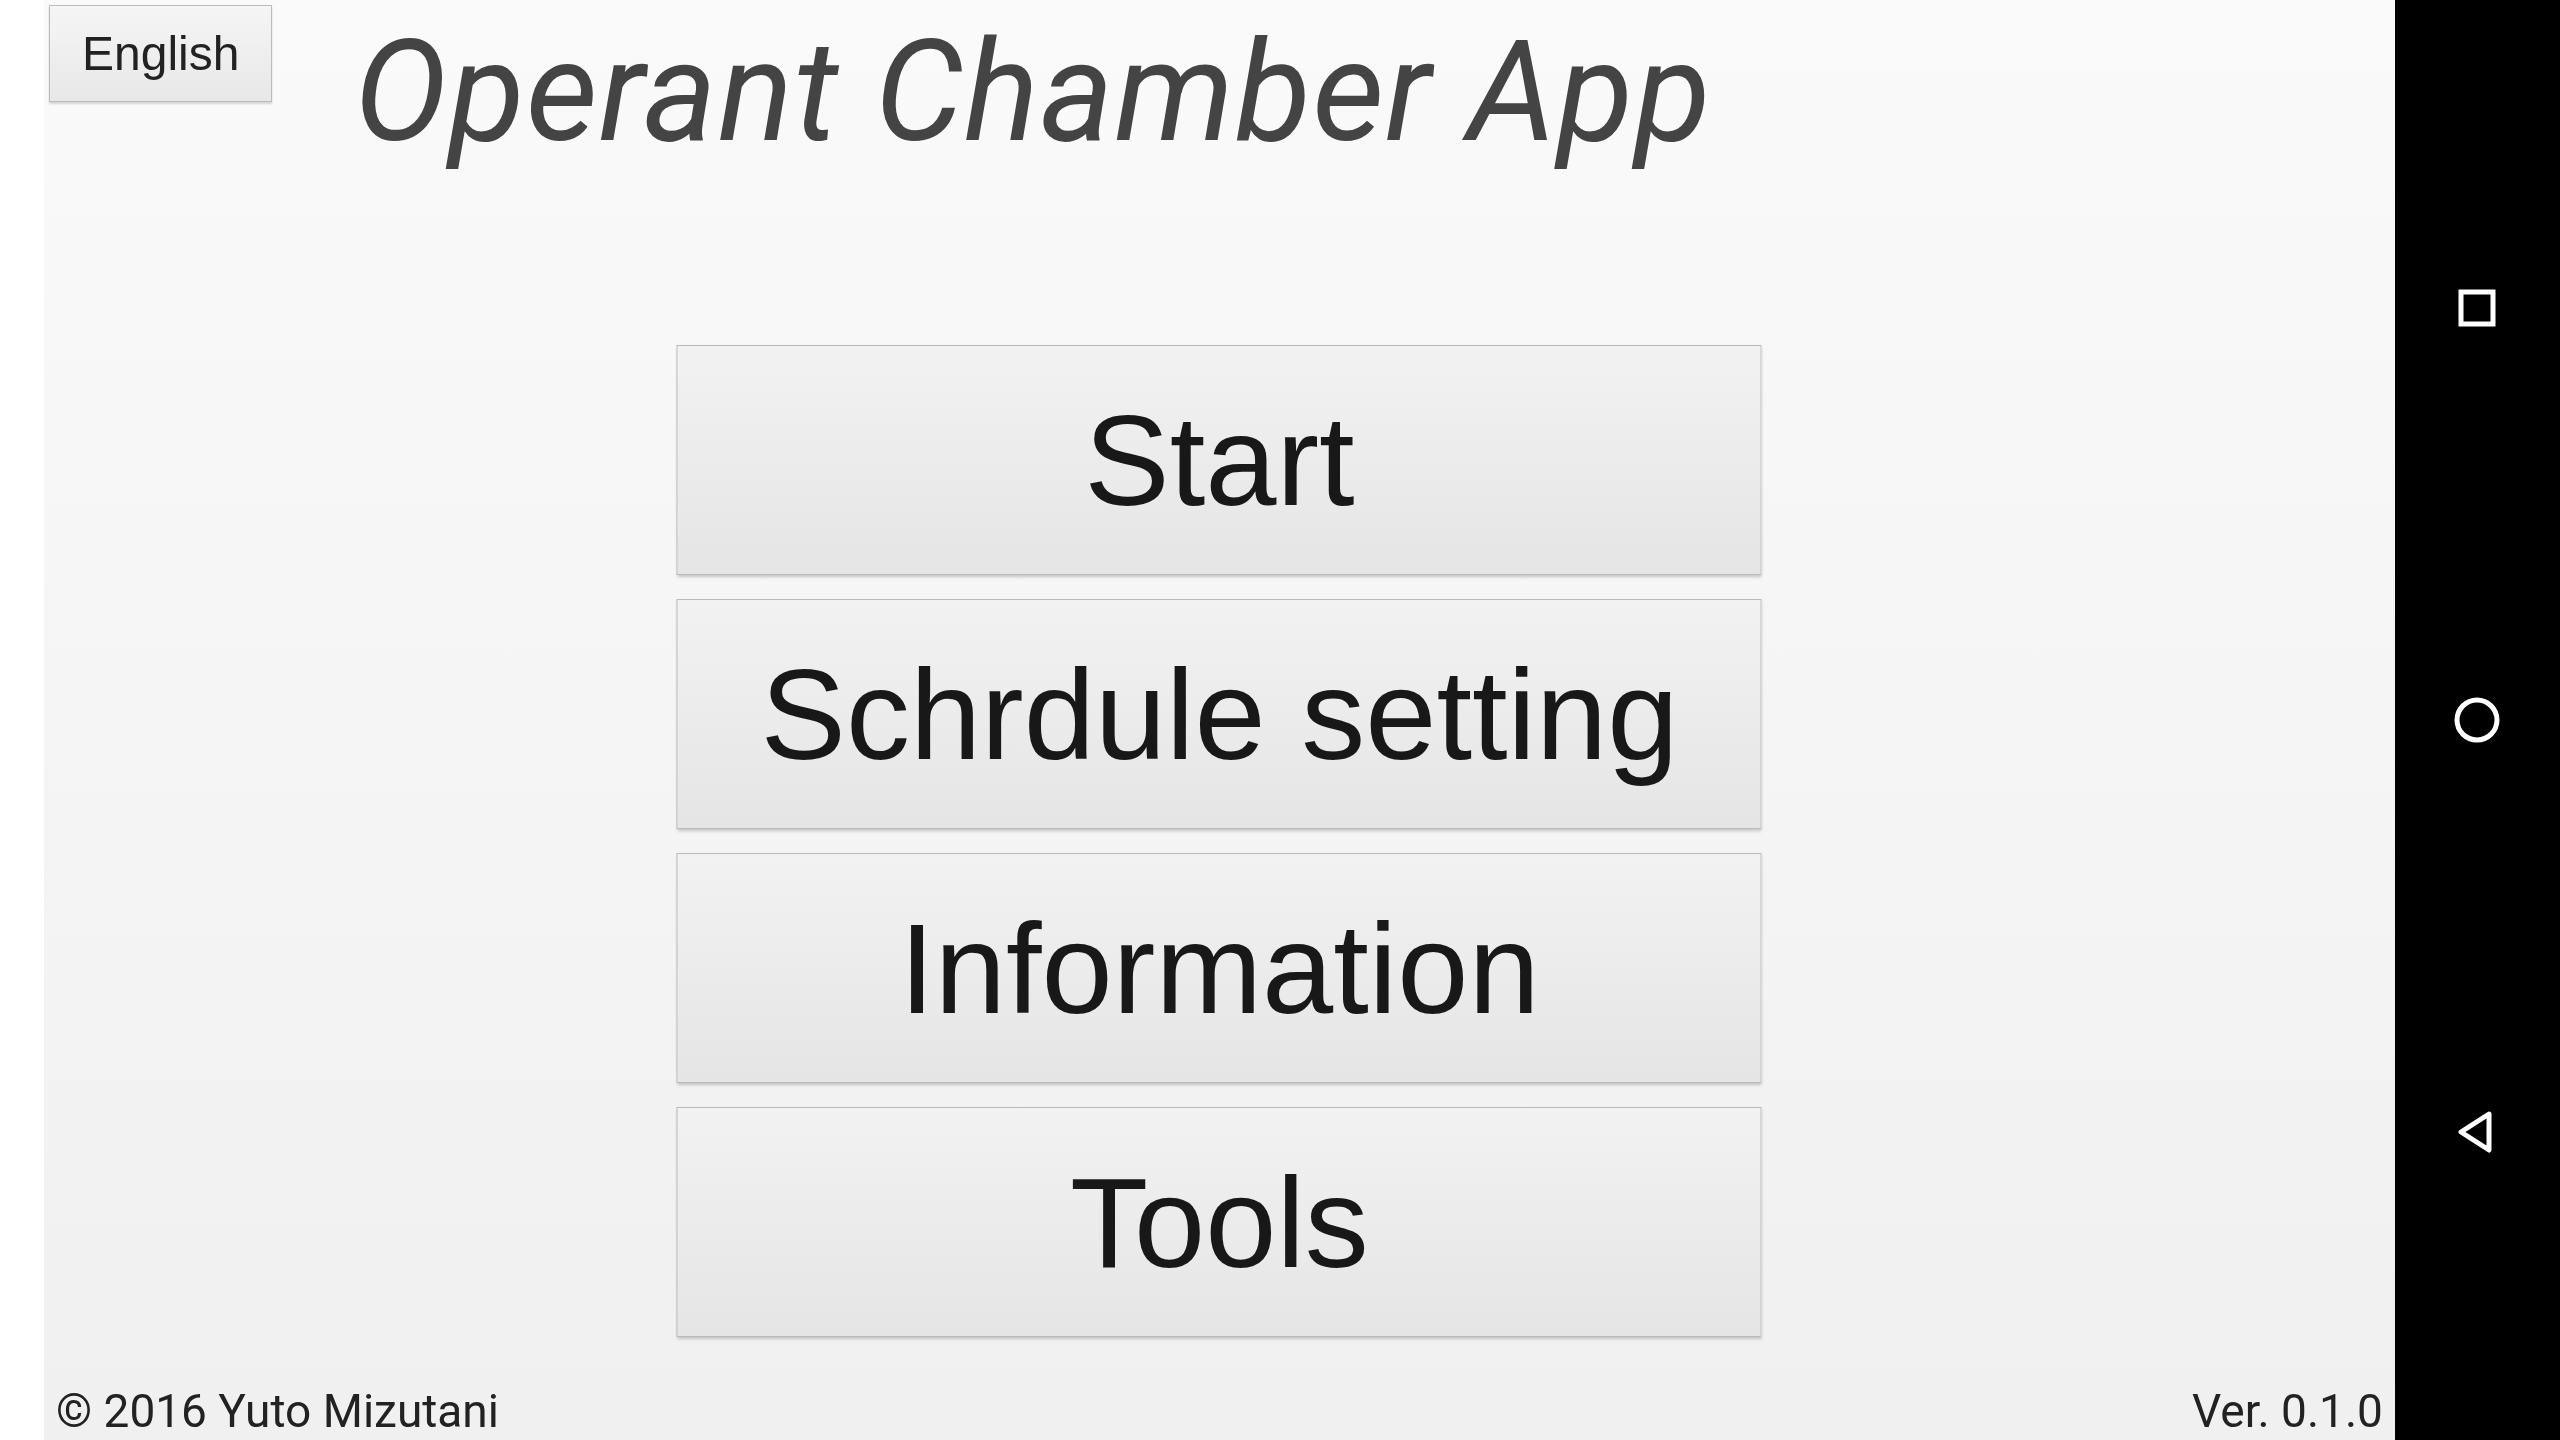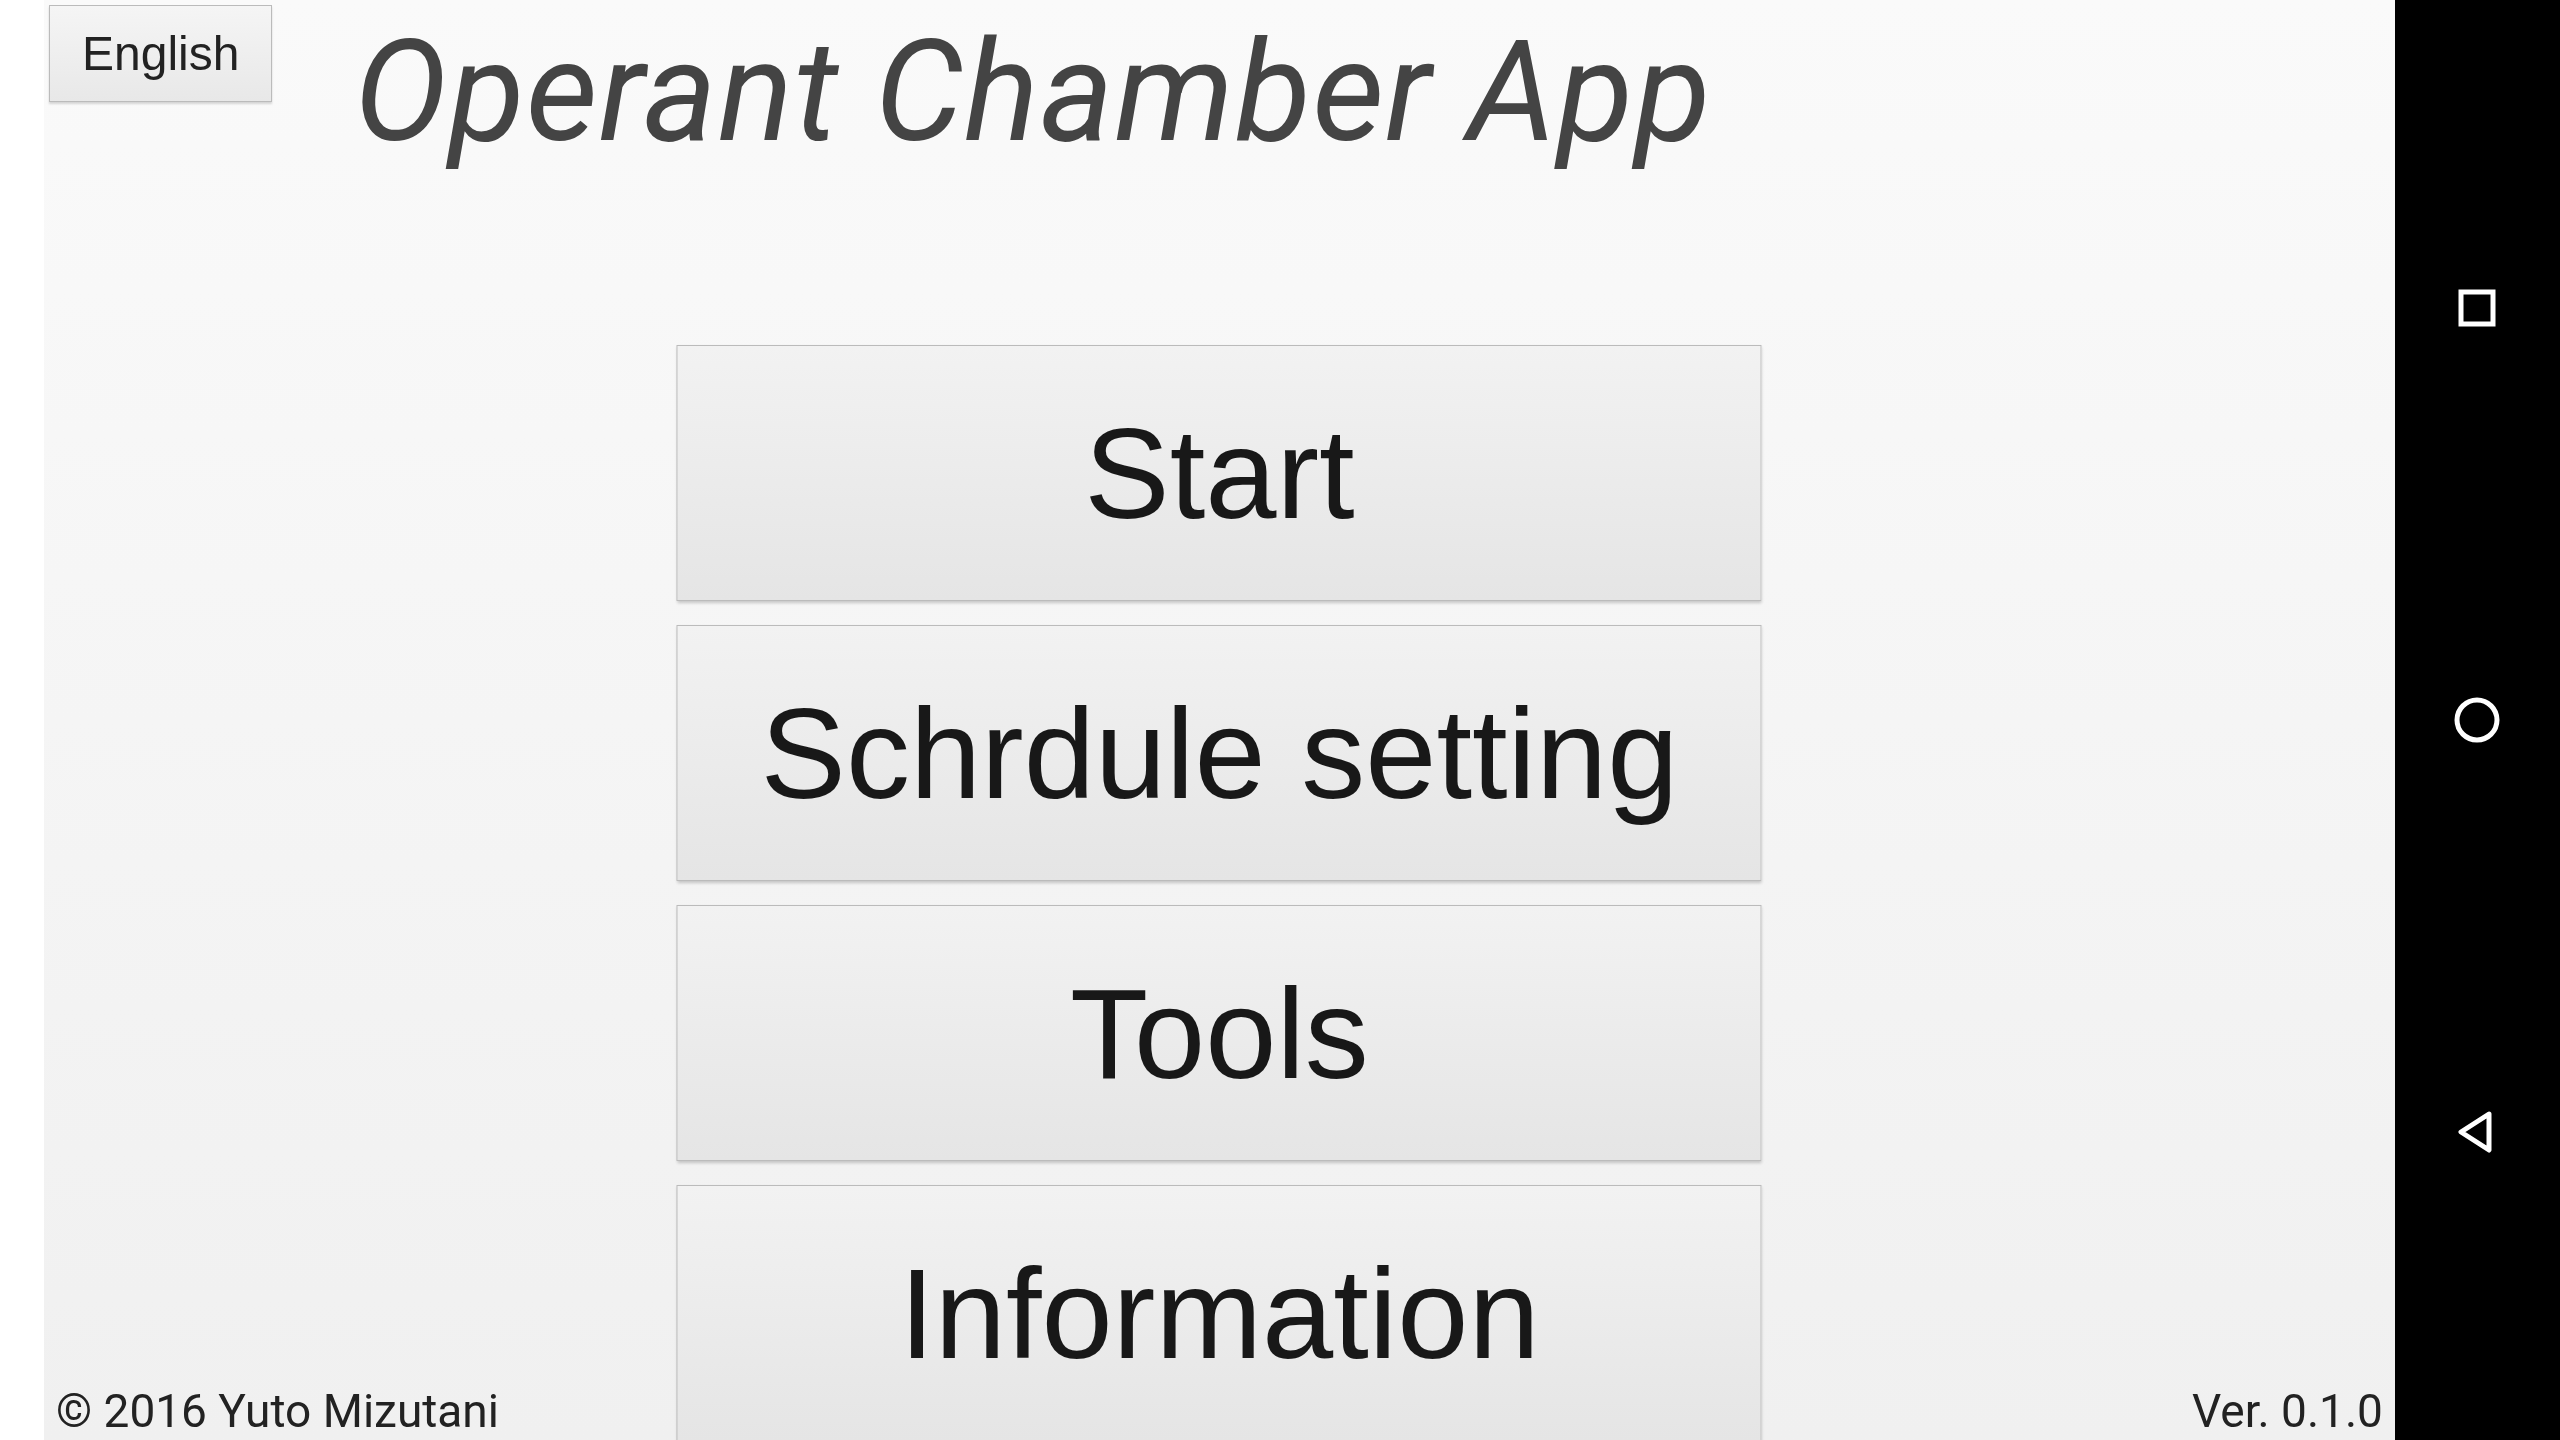--- a/index.html
+++ b/index.html
@@ -71,21 +71,21 @@
       top: 345px;
       left: 50%;
       transform: translateX(-50%);
       display: flex;
       flex-direction: column;
       gap: 24px;
       width: 1085px;
     }
     .menu-button {
       width: 100%;
-      height: 256px;
+      height: 230px;
       font-size: 128px;
       font-weight: 400;
       color: #181818;
       background: linear-gradient(to bottom, #f2f2f2, #e5e5e5);
       border: 1px solid #bbb;
       box-shadow: 0 2px 3px rgba(0,0,0,0.2);
       cursor: pointer;
       display: flex;
       align-items: center;
       justify-content: center;
@@ -105,22 +105,22 @@
 <body>
 
 <div class="app-area">
   <button class="language-button">English</button>
 
   <h1 class="app-title">Operant Chamber App</h1>
 
   <div class="menu-container">
     <button class="menu-button">Start</button>
     <button class="menu-button">Schrdule setting</button>
+    <button class="menu-button">Information</button>
     <button class="menu-button">Tools</button>
-    <button class="menu-button">Information</button>
   </div>
 
   <div class="footer">
     <span>© 2016 Yuto Mizutani</span>
     <span>Ver. 0.1.0</span>
   </div>
 </div>
 
 <div class="nav-bar">
   <div class="nav-icon">

